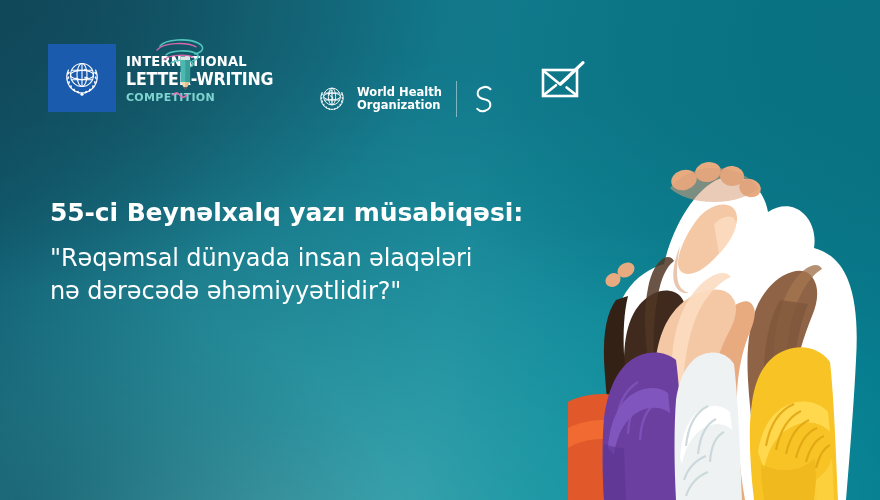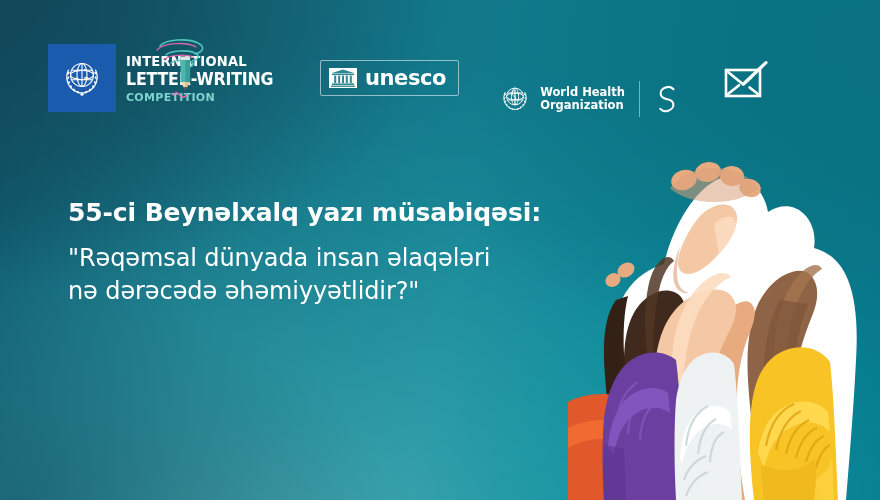--- a/index.html
+++ b/index.html
@@ -94,21 +94,21 @@
   .wcsc-words{
     margin-left:8px;color:#ffffff;font-size:10.5px;line-height:1.3;
     font-family:"DejaVu Sans",sans-serif;white-space:nowrap;
   }
 
   
   .lockup-azerpoct{display:flex;align-items:flex-start;margin-left:44px;}
   .azp-envelope{flex:none;margin-top:6px;}
 
   
-  .headline-block{position:absolute;left:68px;top:198px;width:560px;}
+  .headline-block{position:absolute;left:50px;top:198px;width:560px;}
   .headline{
     color:#ffffff;font-size:25px;font-weight:bold;letter-spacing:-.1px;
     line-height:1.2;font-family:"DejaVu Sans",sans-serif;
     margin:0 0 14px 0;
   }
   .subhead{
     color:#ffffff;font-size:24px;font-weight:normal;letter-spacing:-.1px;
     line-height:1.38;font-family:"DejaVu Sans",sans-serif;margin:0;
   }
   .subhead span{display:block;}
@@ -177,37 +177,20 @@
           <path d="M41.3 24h4.8v22h-4.8z" fill="#3a9e99"></path>
           <path d="M36.5 46h9.6l-4.8 8z" fill="#f2d9b0"></path>
           <path d="M41.3 46h4.8l-4.8 8z" fill="#dcc096"></path>
           <path d="M39.3 51.2h4l-1.9 2.8z" fill="#3b4a52"></path>
           <path d="M36.5 20.5h9.6V24h-9.6z" fill="#d8e6e6"></path>
         </g>
         <path d="M29 59c2.4-3 4.6-3 6.8 0s4.4 3 6.8 0" fill="none" stroke="#e96ab0" stroke-width="1.5" stroke-linecap="round"></path>
       </svg>
     </div>
 
-    <div class="lockup-unesco">
-      <svg class="unesco-temple" width="28" height="20" viewBox="0 0 28 20">
-        <rect x="0" y="0" width="28" height="20" fill="#ffffff"></rect>
-        <g fill="#2f8790">
-          <path d="M3 5.5h22v1.6H3z"></path>
-          <path d="M14 1.4 25 5.1H3z"></path>
-          <rect x="5.2" y="7.6" width="2" height="7.4"></rect>
-          <rect x="9.2" y="7.6" width="2" height="7.4"></rect>
-          <rect x="13" y="7.6" width="2" height="7.4"></rect>
-          <rect x="16.8" y="7.6" width="2" height="7.4"></rect>
-          <rect x="20.8" y="7.6" width="2" height="7.4"></rect>
-          <path d="M3 15.4h22v1.6H3z"></path>
-          <path d="M2 17.6h24v1.3H2z"></path>
-        </g>
-      </svg>
-      <div class="unesco-word">unesco</div>
-    </div>
 
     <div class="lockup-who">
       <svg class="who-emblem" width="36" height="36" viewBox="0 0 36 36">
         <g fill="none" stroke="#ffffff" stroke-width=".9">
           <circle cx="18" cy="15.5" r="8.4"></circle>
           <ellipse cx="18" cy="15.5" rx="3.6" ry="8.4"></ellipse>
           <ellipse cx="18" cy="15.5" rx="8.4" ry="3.4"></ellipse>
           <path d="M10 12h16M10 19h16"></path>
         </g>
         <g fill="none" stroke="#ffffff" stroke-width="1" stroke-linecap="round">

